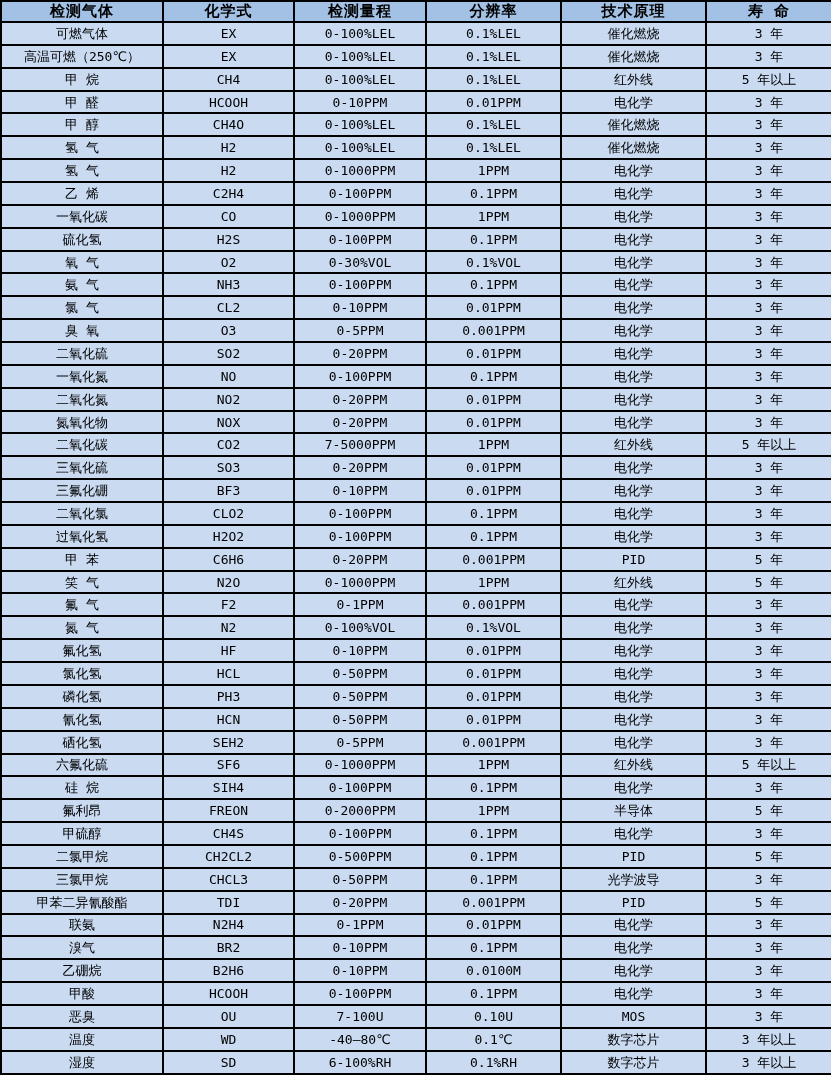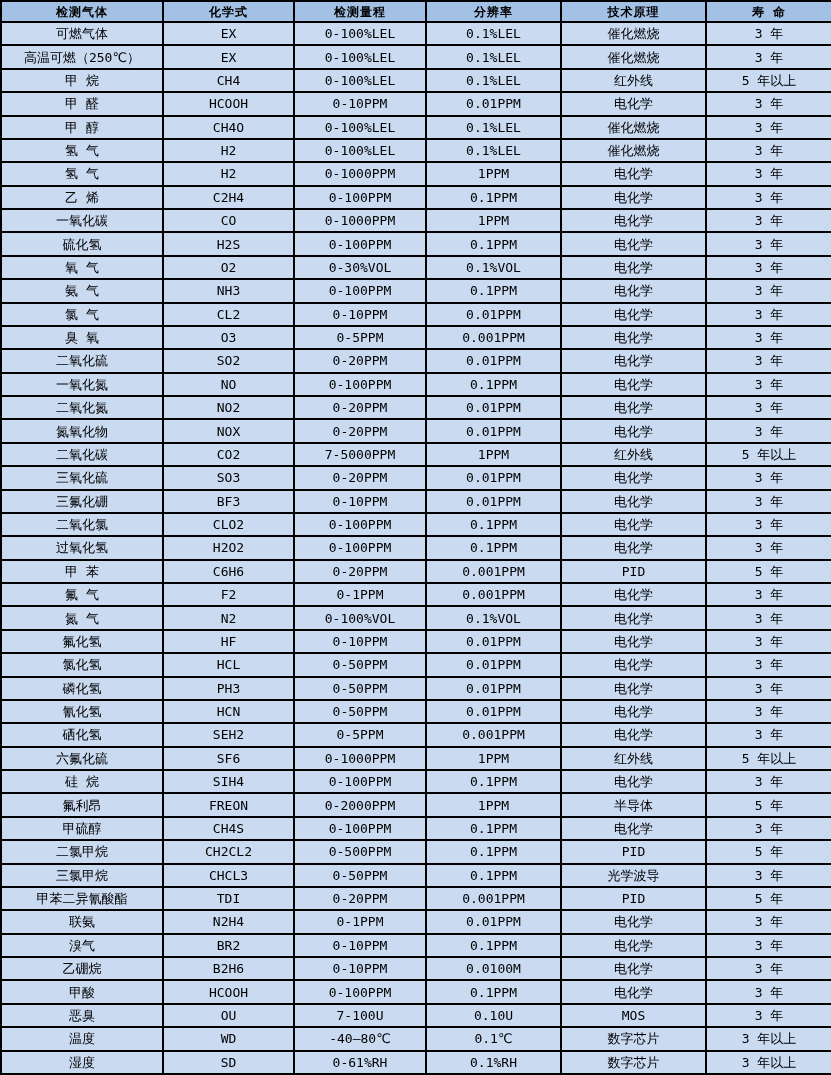--- a/index.html
+++ b/index.html
@@ -29,21 +29,21 @@
     text-align: center;
     vertical-align: middle;
     padding: 0 2px;
     overflow: hidden;
     white-space: nowrap;
     height: 21px;
     line-height: 1;
   }
   table.spec-table th {
     background: var(--header-bg);
-    font-size: 12px;
+    font-size: 15px;
     font-weight: bold;
     letter-spacing: 1px;
   }
   table.spec-table td {
     background: var(--row-bg);
     font-size: 13px;
   }
   
   col.c-gas        { width: 162px; }
   col.c-formula    { width: 131px; }
@@ -261,20 +261,28 @@
       </tr>
       <tr>
         <td>甲 苯</td>
         <td>C6H6</td>
         <td>0-20PPM</td>
         <td>0.001PPM</td>
         <td>PID</td>
         <td>5 年</td>
       </tr>
       <tr>
+        <td>笑 气</td>
+        <td>N2O</td>
+        <td>0-1000PPM</td>
+        <td>1PPM</td>
+        <td>红外线</td>
+        <td>5 年</td>
+      </tr>
+      <tr>
         <td>氟 气</td>
         <td>F2</td>
         <td>0-1PPM</td>
         <td>0.001PPM</td>
         <td>电化学</td>
         <td>3 年</td>
       </tr>
       <tr>
         <td>氮 气</td>
         <td>N2</td>
@@ -423,19 +431,19 @@
         <td>温度</td>
         <td>WD</td>
         <td>-40—80℃</td>
         <td>0.1℃</td>
         <td>数字芯片</td>
         <td>3 年以上</td>
       </tr>
       <tr>
         <td>湿度</td>
         <td>SD</td>
-        <td>0-61%RH</td>
+        <td>6-100%RH</td>
         <td>0.1%RH</td>
         <td>数字芯片</td>
         <td>3 年以上</td>
       </tr>
     </tbody>
 </table>
 
 </body></html>

